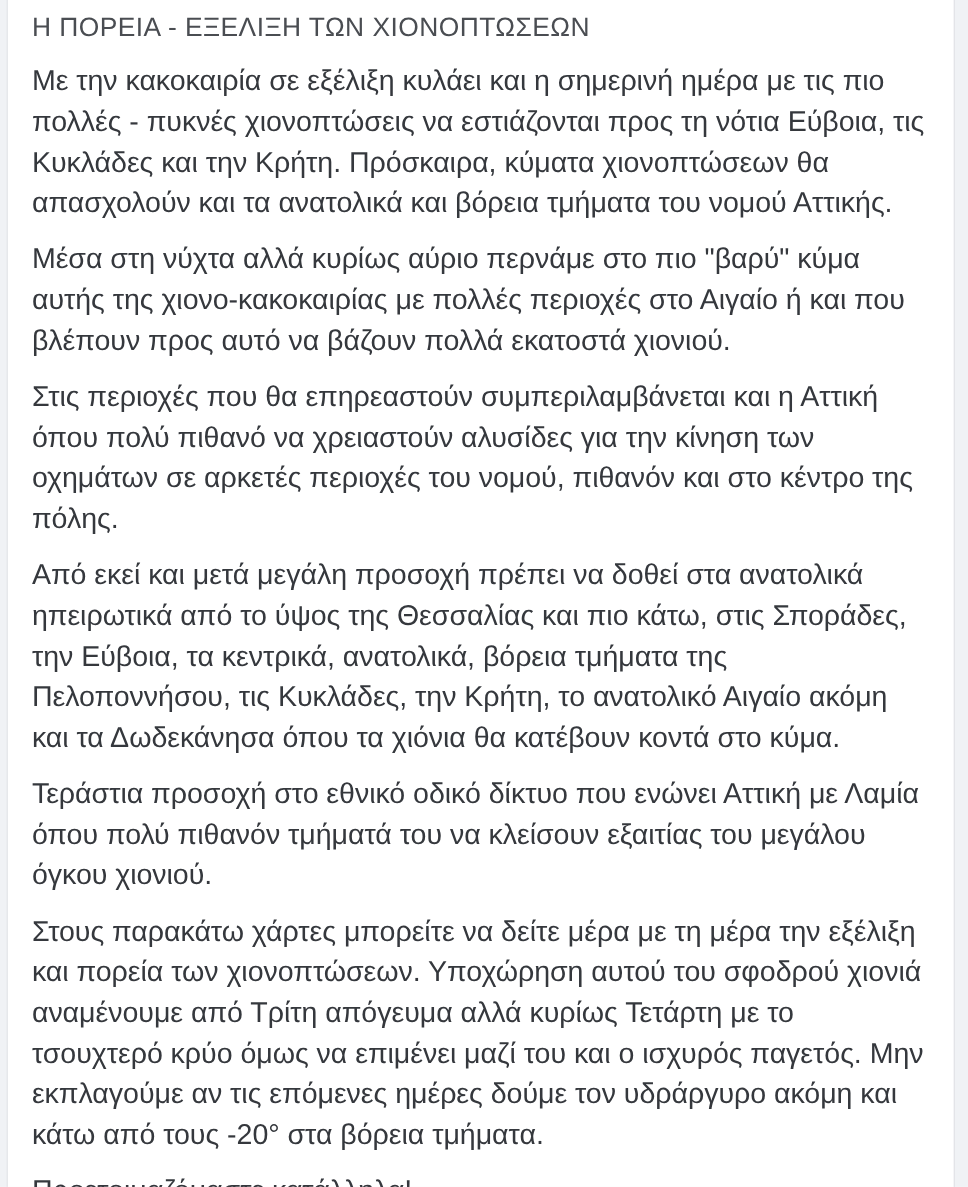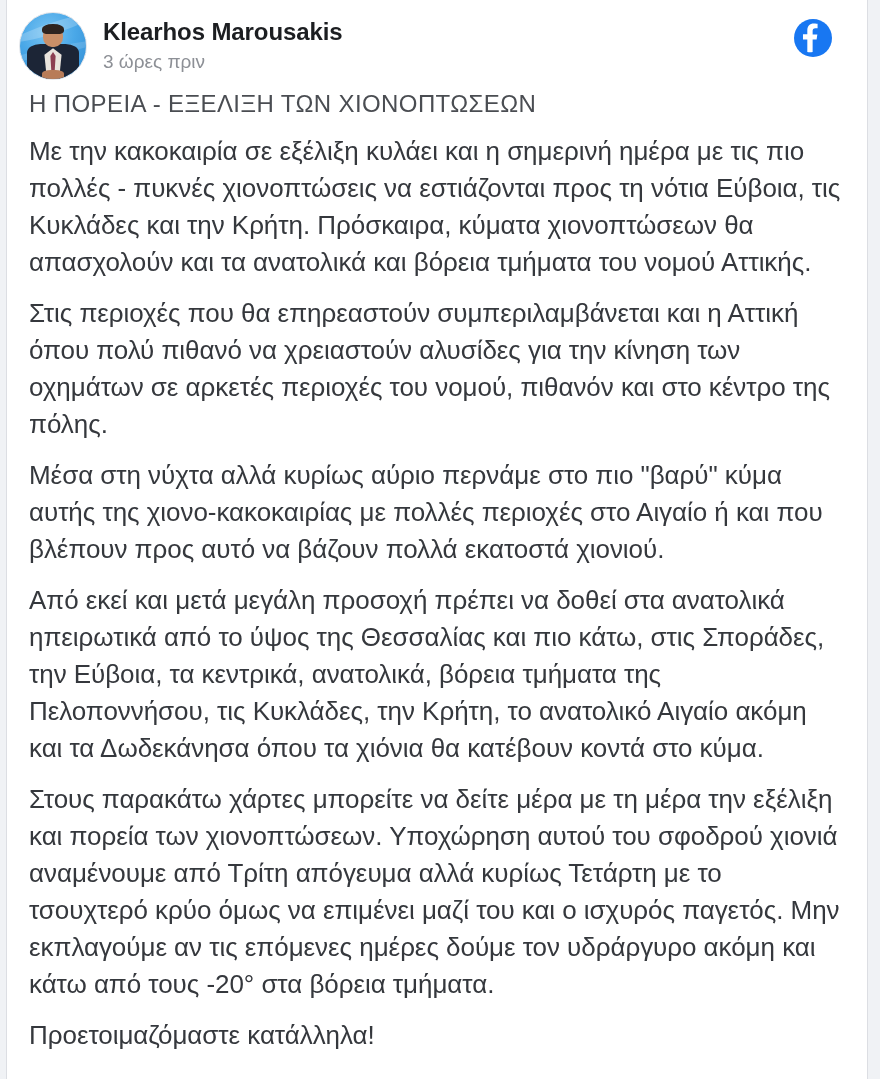--- a/index.html
+++ b/index.html
@@ -185,52 +185,28 @@
     letter-spacing: -0.05px;
   }
   .post-paragraph:last-child { margin-bottom: 0; }
 </style>
 </head>
 <body>
 
 <div class="page-frame">
   <div class="post-card">
 
-    <div class="post-header">
-
-      <div class="avatar">
-        <div class="bg-streak"></div>
-        <div class="bg-streak2"></div>
-        <div class="body"></div>
-        <div class="shirt"></div>
-        <div class="tie"></div>
-        <div class="hands"></div>
-        <div class="head"></div>
-        <div class="hair"></div>
-      </div>
-
-      <div class="header-meta">
-        <div class="author-name">Klearhos Marousakis</div>
-        <div class="post-time">3 ώρες πριν</div>
-      </div>
-
-      <div class="fb-logo">
-        <svg viewBox="0 0 40 40" width="40" height="40" aria-hidden="true">
-          <circle cx="20" cy="20" r="19" fill="#1877F2"></circle>
-          <path d="M23.6 21.6l0.75-5.2h-4.72v-3.38c0-1.43 0.66-2.82 2.8-2.82h2.15V5.75s-1.95-0.35-3.82-0.35c-3.9 0-6.45 2.45-6.45 6.9v3.9h-4.33v5.2h4.33v12.6c0.87 0.14 1.76 0.21 2.66 0.21s1.79-0.07 2.66-0.21V21.6h3.97z" fill="#ffffff"></path>
-        </svg>
-      </div>
-    </div>
 
     <div class="post-body">
       <div class="post-title">Η ΠΟΡΕΙΑ - ΕΞΕΛΙΞΗ ΤΩΝ ΧΙΟΝΟΠΤΩΣΕΩΝ</div>
 
       <p class="post-paragraph">Με την κακοκαιρία σε εξέλιξη κυλάει και η σημερινή ημέρα με τις πιο πολλές - πυκνές χιονοπτώσεις να εστιάζονται προς τη νότια Εύβοια, τις Κυκλάδες και την Κρήτη. Πρόσκαιρα, κύματα χιονοπτώσεων θα απασχολούν και τα ανατολικά και βόρεια τμήματα του νομού Αττικής.</p>
+      <p class="post-paragraph">Μέσα στη νύχτα αλλά κυρίως αύριο περνάμε στο πιο "βαρύ" κύμα αυτής της χιονο-κακοκαιρίας με πολλές περιοχές στο Αιγαίο ή και που βλέπουν προς αυτό να βάζουν πολλά εκατοστά χιονιού.</p>
       <p class="post-paragraph">Στις περιοχές που θα επηρεαστούν συμπεριλαμβάνεται και η Αττική όπου πολύ πιθανό να χρειαστούν αλυσίδες για την κίνηση των οχημάτων σε αρκετές περιοχές του νομού, πιθανόν και στο κέντρο της πόλης.</p>
-      <p class="post-paragraph">Μέσα στη νύχτα αλλά κυρίως αύριο περνάμε στο πιο "βαρύ" κύμα αυτής της χιονο-κακοκαιρίας με πολλές περιοχές στο Αιγαίο ή και που βλέπουν προς αυτό να βάζουν πολλά εκατοστά χιονιού.</p>
       <p class="post-paragraph">Από εκεί και μετά μεγάλη προσοχή πρέπει να δοθεί στα ανατολικά ηπειρωτικά από το ύψος της Θεσσαλίας και πιο κάτω, στις Σποράδες, την Εύβοια, τα κεντρικά, ανατολικά, βόρεια τμήματα της Πελοποννήσου, τις Κυκλάδες, την Κρήτη, το ανατολικό Αιγαίο ακόμη και τα Δωδεκάνησα όπου τα χιόνια θα κατέβουν κοντά στο κύμα.</p>
+      <p class="post-paragraph">Τεράστια προσοχή στο εθνικό οδικό δίκτυο που ενώνει Αττική με Λαμία όπου πολύ πιθανόν τμήματά του να κλείσουν εξαιτίας του μεγάλου όγκου χιονιού.</p>
       <p class="post-paragraph">Στους παρακάτω χάρτες μπορείτε να δείτε μέρα με τη μέρα την εξέλιξη και πορεία των χιονοπτώσεων. Υποχώρηση αυτού του σφοδρού χιονιά αναμένουμε από Τρίτη απόγευμα αλλά κυρίως Τετάρτη με το τσουχτερό κρύο όμως να επιμένει μαζί του και ο ισχυρός παγετός. Μην εκπλαγούμε αν τις επόμενες ημέρες δούμε τον υδράργυρο ακόμη και κάτω από τους -20° στα βόρεια τμήματα.</p>
       <p class="post-paragraph">Προετοιμαζόμαστε κατάλληλα!</p>
 
     </div>
 
   </div>
 </div>
 
 </body></html>

